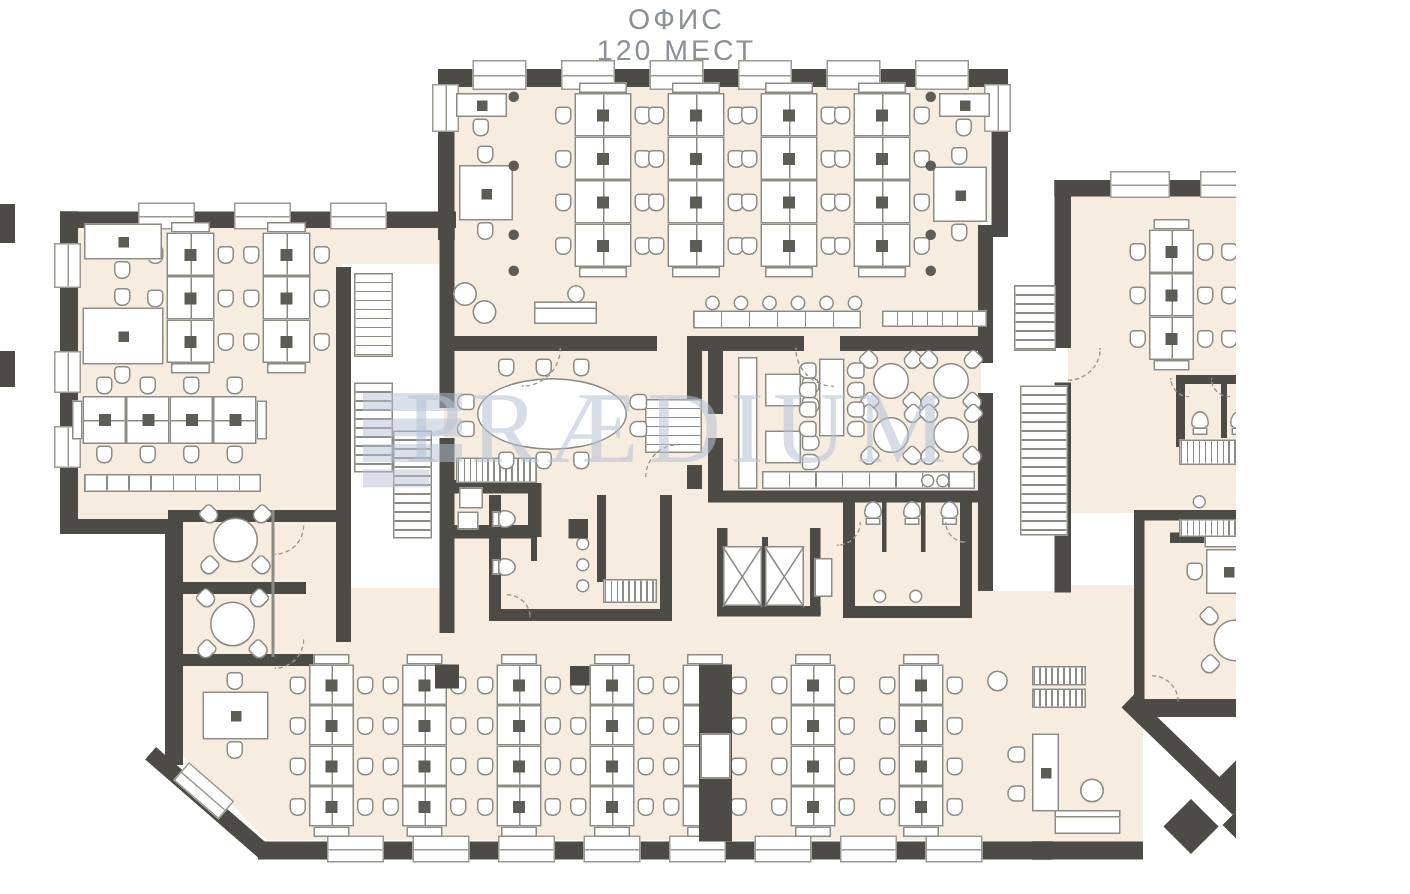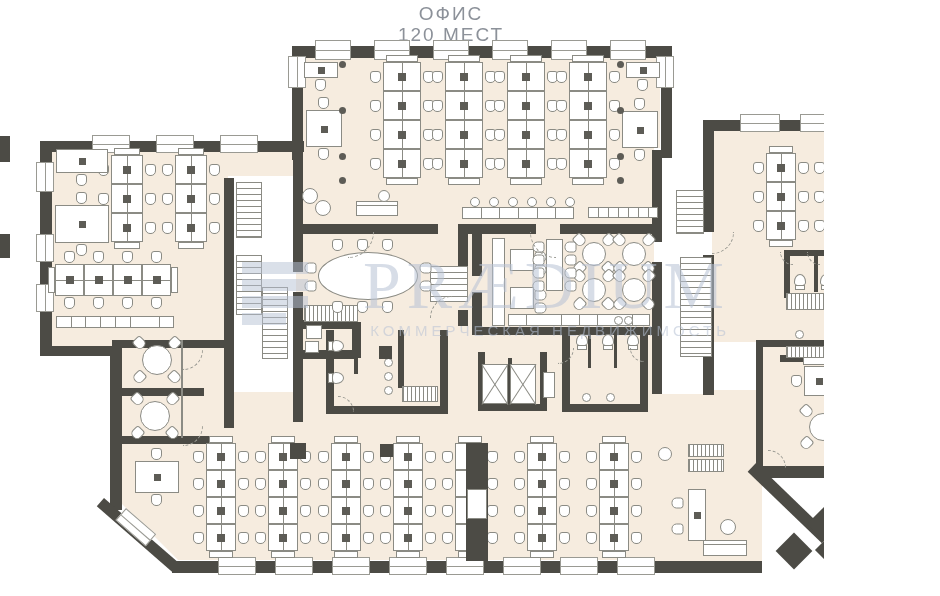--- a/index.html
+++ b/index.html
@@ -20,21 +20,21 @@
          background-image:repeating-linear-gradient(to bottom,transparent 0 5px,var(--line) 5px 6px);}
   .hatch{background:#fff;border:1px solid var(--line);
          background-image:repeating-linear-gradient(to right,var(--line) 0 1px,transparent 1px 4px);}
   .win{background:#fff;border:1px solid var(--winline);}
   .winh::after{content:'';position:absolute;left:0;right:0;top:50%;height:1px;background:var(--winline);}
   .winv::after{content:'';position:absolute;top:0;bottom:0;left:50%;width:1px;background:var(--winline);}
   .toilet{background:#fff;border:1px solid var(--line);border-radius:45% 45% 50% 50%/30% 30% 65% 65%;}
   .glass{background:var(--line);}
   #title-block{position:absolute;left:301px;top:3px;width:300px;text-align:center;
     color:var(--title);font-size:19px;line-height:21px;letter-spacing:2px;}
-  #watermark{position:absolute;left:270px;top:250px;width:460px;text-align:right;
+  #watermark{position:absolute;left:270px;top:250px;width:460px;text-align:left;
     opacity:.55;pointer-events:none;z-index:50;}
   #wm-brand{font-family:"Liberation Serif",serif;font-size:68px;line-height:70px;
     letter-spacing:6px;color:var(--wm);}
   #wm-tagline{font-size:15px;letter-spacing:4px;color:var(--wm);margin-top:2px;}
   #wm-logo{position:absolute;left:242px;top:262px;width:70px;height:66px;opacity:.5;
     pointer-events:none;z-index:50;}
   .wm-bar{position:absolute;left:0;background:var(--wm);height:12px;}
 </style>
 </head>
 <body>
@@ -639,15 +639,14 @@
     </div>
 
   <div id="wm-logo">
     <div class="wm-bar" style="top:0;width:66px;"></div>
     <div class="wm-bar" style="top:17px;width:66px;"></div>
     <div class="wm-bar" style="top:34px;width:66px;"></div>
     <div class="wm-bar" style="top:51px;width:44px;"></div>
   </div>
   <div id="watermark">
     <div id="wm-brand">PRÆDIUM</div>
-    <div id="wm-tagline">КОММЕРЧЕСКАЯ НЕДВИЖИМОСТЬ</div>
   </div>
 </div>
 
 </body></html>

